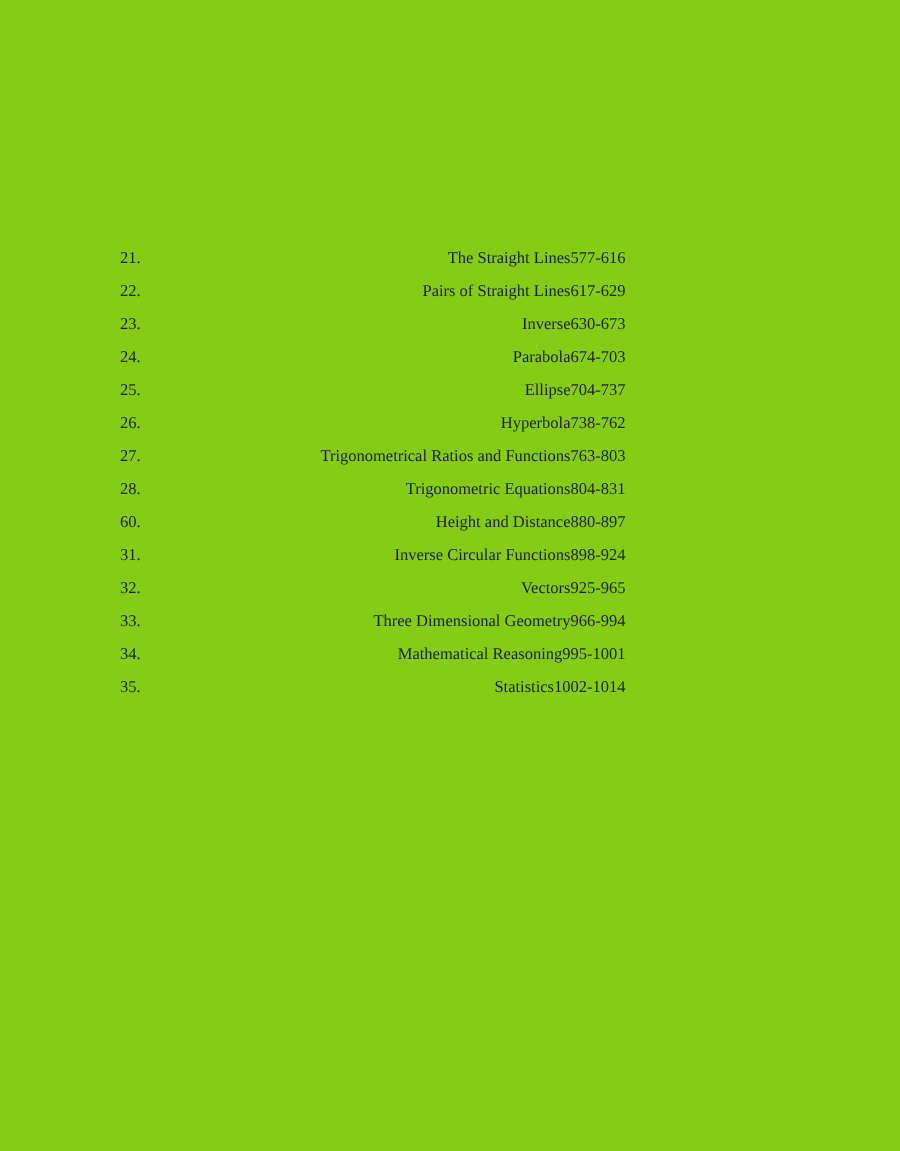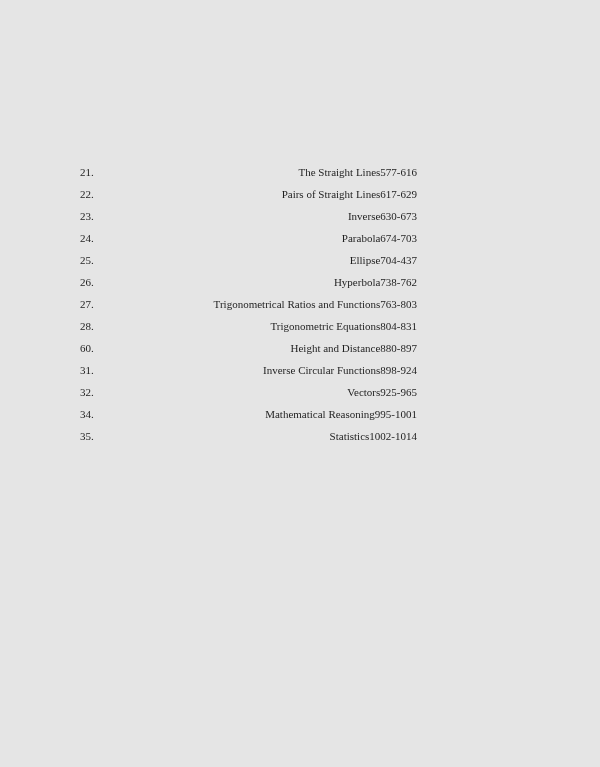--- a/index.html
+++ b/index.html
@@ -4,21 +4,21 @@
 <style>
   html, body {
     margin: 0;
     padding: 0;
     background: #ffffff;
   }
   .page {
     position: relative;
     width: 600px;
     height: 767px;
-    background: #e5e5e5;
+    background: #84cc16;
     overflow: hidden;
     font-family: "Liberation Serif", "DejaVu Serif", serif;
     color: #1f1f1f;
   }
   .toc {
     position: absolute;
     top: 161px;
     left: 80px;
     width: 337px;
   }
@@ -70,21 +70,21 @@
 
   <div class="toc-row">
     <span class="num">24.</span>
     <span class="title">Parabola</span>
     <span class="pages">674-703</span>
   </div>
 
   <div class="toc-row">
     <span class="num">25.</span>
     <span class="title">Ellipse</span>
-    <span class="pages">704-437</span>
+    <span class="pages">704-737</span>
   </div>
 
   <div class="toc-row">
     <span class="num">26.</span>
     <span class="title">Hyperbola</span>
     <span class="pages">738-762</span>
   </div>
 
   <div class="toc-row">
     <span class="num">27.</span>
@@ -110,20 +110,25 @@
     <span class="title">Inverse Circular Functions</span>
     <span class="pages">898-924</span>
   </div>
 
   <div class="toc-row">
     <span class="num">32.</span>
     <span class="title">Vectors</span>
     <span class="pages">925-965</span>
   </div>
 
+  <div class="toc-row">
+    <span class="num">33.</span>
+    <span class="title">Three Dimensional Geometry</span>
+    <span class="pages">966-994</span>
+  </div>
 
   <div class="toc-row">
     <span class="num">34.</span>
     <span class="title">Mathematical Reasoning</span>
     <span class="pages">995-1001</span>
   </div>
 
   <div class="toc-row">
     <span class="num">35.</span>
     <span class="title">Statistics</span>

